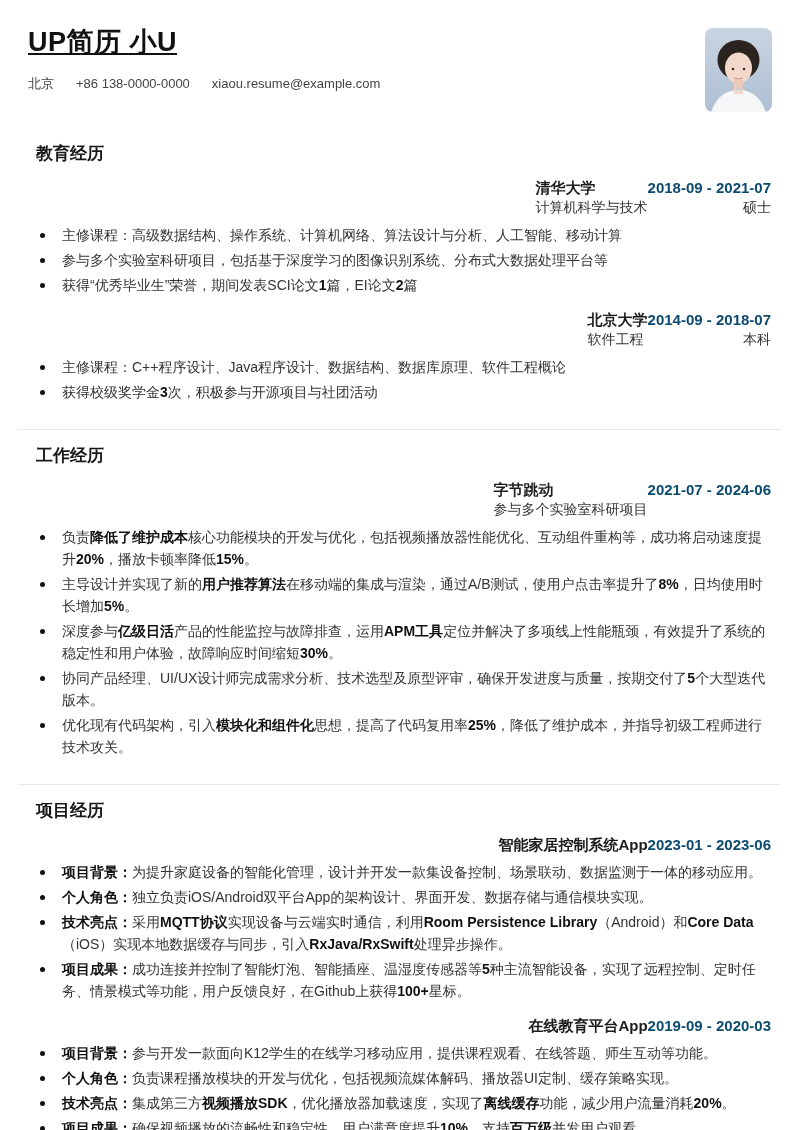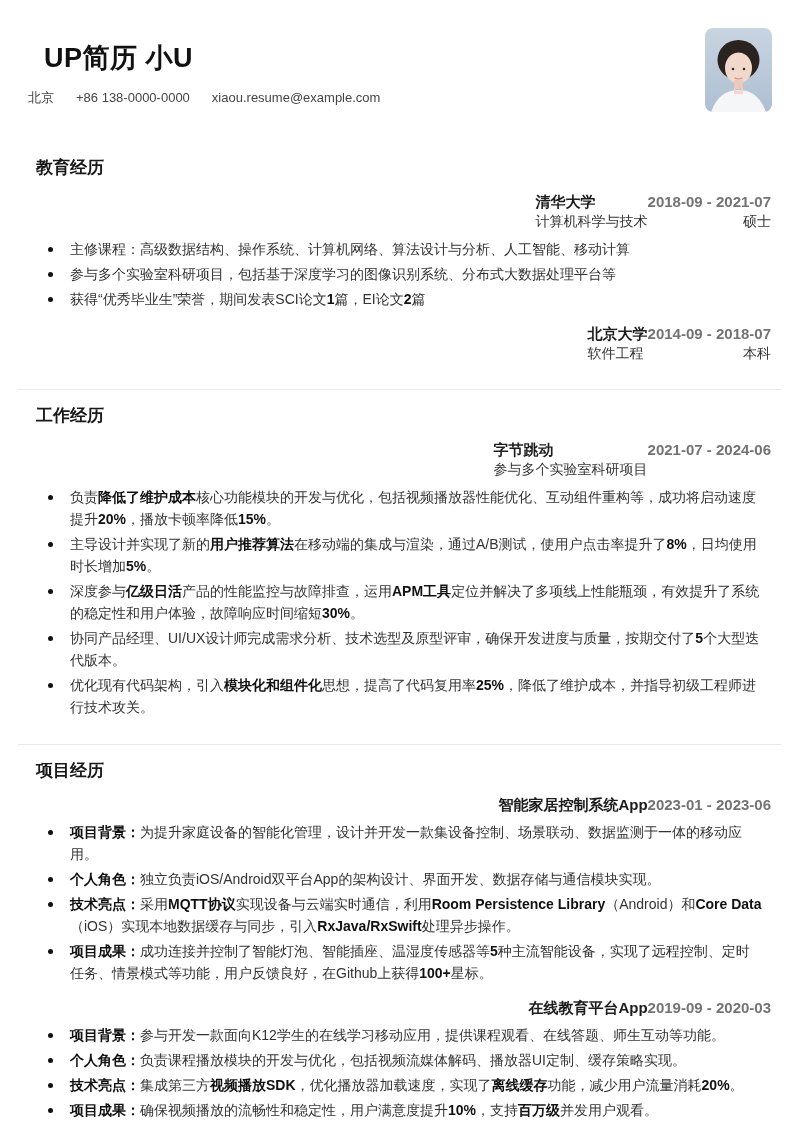--- a/index.html
+++ b/index.html
@@ -2,35 +2,35 @@
 <html lang="zh"><head>
 <meta charset="utf-8">
 <style>
   html,body{margin:0;padding:0;}
   body{
     width:799px;height:1130px;overflow:hidden;background:#ffffff;position:relative;
     font-family:"Liberation Sans","DejaVu Sans",sans-serif;color:#333;
     -webkit-font-smoothing:antialiased;
   }
   .page{padding:26px 28px 0;}
-  .name{font-size:27px;line-height:32px;font-weight:700;color:#111;margin:16px;letter-spacing:.5px;}
-  .contact{display:flex;gap:22px;margin-top:6px;font-size:13px;line-height:16px;color:#444;}
+  .name{font-size:27px;line-height:32px;font-weight:700;color:#111;margin:0;letter-spacing:.5px;text-decoration:underline;}
+  .contact{display:flex;gap:22px;margin-top:18px;font-size:13px;line-height:16px;color:#444;}
   .photo{position:absolute;top:28px;right:27px;width:67px;height:84px;border-radius:8px;overflow:hidden;}
   .photo svg{display:block;width:100%;height:100%;}
   section h2{font-size:17px;line-height:20px;font-weight:700;color:#181818;margin:16px 8px 0;}
   .sec-education h2{margin-top:52px;}
   hr.divider{border:none;border-top:1px solid #e9e9e9;margin:26px -10px 0;}
   .entry{margin-top:14px;}
   .entry-head{display:flex;justify-content:flex-end;align-items:flex-start;margin-left:48px;}
   .entry-org{font-size:15px;line-height:19px;font-weight:700;color:#1c1c1c;}
   .entry-sub{font-size:14px;line-height:19px;color:#333;margin-top:1px;}
   .entry-right{text-align:right;flex-shrink:0;}
-  .entry-date{font-size:15px;line-height:19px;font-weight:700;color:#737373;}
+  .entry-date{font-size:15px;line-height:19px;font-weight:700;color:#0c4a6e;}
   .entry-degree{font-size:14px;line-height:19px;color:#333;margin-top:1px;}
-  ul.bullets{list-style:none;margin:7px 8px 0;padding:0 0 0 34px;}
+  ul.bullets{list-style:none;margin:7px 0 0;padding:0 0 0 34px;}
   ul.bullets li{position:relative;font-size:14px;line-height:22px;color:#333;margin-top:3px;}
   ul.bullets li::before{content:"";position:absolute;left:-22px;top:9px;width:5px;height:5px;border-radius:50%;background:#111;}
   strong{font-weight:700;color:#111;}
 </style>
 </head>
 <body>
 
 <div class="page">
 
   <header>
@@ -88,20 +88,24 @@
           <div class="entry-head">
             <div class="entry-left">
               <div class="entry-org">北京大学</div>
               <div class="entry-sub">软件工程</div>
             </div>
             <div class="entry-right">
               <div class="entry-date">2014-09 - 2018-07</div>
               <div class="entry-degree">本科</div>
             </div>
           </div>
+          <ul class="bullets">
+            <li>主修课程：C++程序设计、Java程序设计、数据结构、数据库原理、软件工程概论</li>
+            <li>获得校级奖学金<strong>3</strong>次，积极参与开源项目与社团活动</li>
+          </ul>
         </div>
       </div>
   </section>
 
   <hr class="divider">
   <section class="sec-work">
     <h2>工作经历</h2>
     <div class="entries">
         <div class="entry">
           <div class="entry-head">

